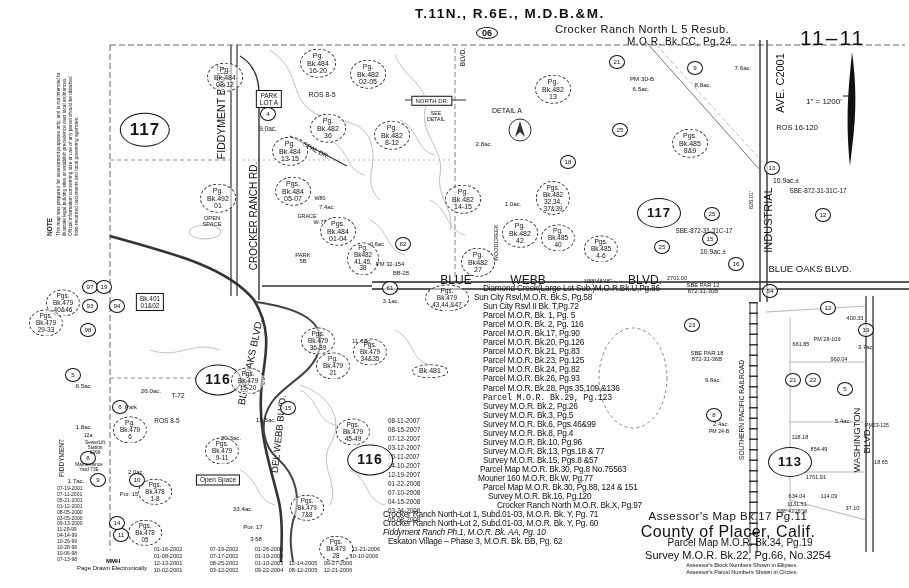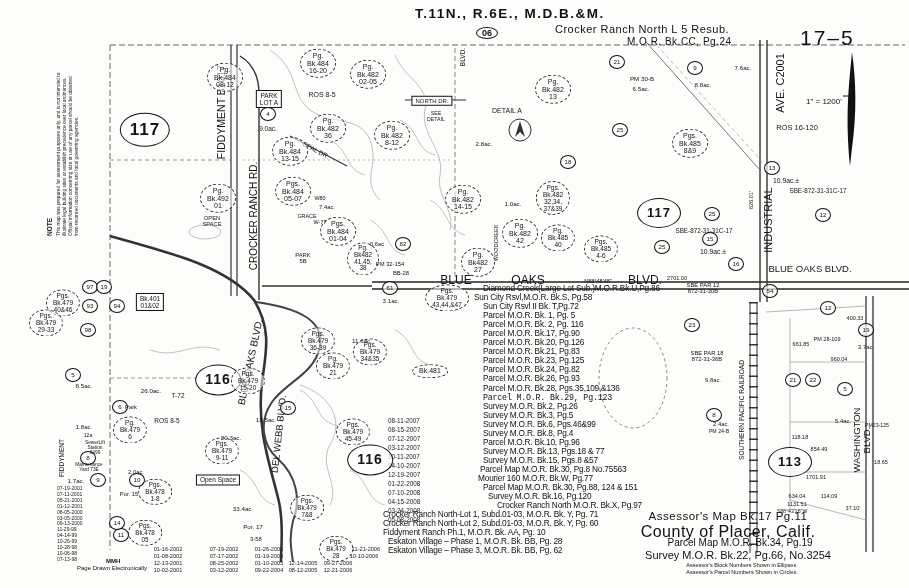--- a/index.html
+++ b/index.html
@@ -106,21 +106,21 @@
     <path d="M843,96 H852" stroke="#111" stroke-width="1"></path>
 
     <circle cx="520" cy="130" r="11" stroke="#333" stroke-width="1" fill="none"></circle>
     <path d="M520,121 L525,137 L520,132 L515,137 Z" fill="#333"></path>
   </svg>
 
   <div class="title">T.11N.,  R.6E.,  M.D.B.&amp;M.</div>
   <div class="sect">06</div>
   <div class="sub1">Crocker  Ranch  North  L 5  Resub.</div>
   <div class="sub2">M.O.R.  Bk.CC,  Pg.24</div>
-  <div class="sheetno">17–5</div>
+  <div class="sheetno">11–11</div>
   <div class="scale">1" = 1200'</div>
 
   <div class="noteblock">
     <div class="nl">NOTE</div>
     <div>This map was prepared for assessment purposes only, and is not intended to illustrate legal building sites or establish precedence over local ordinances. Official information concerning size or use of any parcel should be obtained from recorded documents and local governing agencies.</div>
   </div>
 
   <div id="refs">
       <div style="margin-left: 103px;">Diamond Creek(Large Lot Sub.)M.O.R.Bk.U,Pg.86</div>
       <div style="margin-left: 94px;">Sun City Rsvl,M.O.R. Bk.S, Pg.58</div>
@@ -132,32 +132,31 @@
       <div style="margin-left: 103px;">Parcel M.O.R. Bk.21, Pg.83</div>
       <div style="margin-left: 103px;">Parcel M.O.R. Bk.23, Pg.125</div>
       <div style="margin-left: 103px;">Parcel M.O.R. Bk.24, Pg.82</div>
       <div style="margin-left: 103px;">Parcel M.O.R. Bk.26, Pg.93</div>
       <div style="margin-left: 103px;">Parcel M.O.R. Bk.28, Pgs.35,109,&amp;136</div>
       <div style="margin-left: 103px; font-family: Liberation Mono, monospace;">Parcel M.O.R. Bk.29, Pg.123</div>
       <div style="margin-left: 103px;">Survey M.O.R. Bk.2, Pg.26</div>
       <div style="margin-left: 103px;">Survey M.O.R. Bk.3, Pg.5</div>
       <div style="margin-left: 103px;">Survey M.O.R. Bk.6, Pgs.46&amp;99</div>
       <div style="margin-left: 103px;">Survey M.O.R. Bk.8, Pg.4</div>
-      <div style="margin-left: 103px;">Parcel M.O.R. Bk.10, Pg.96</div>
+      <div style="margin-left: 103px;">Survey M.O.R. Bk.10, Pg.96</div>
       <div style="margin-left: 103px;">Survey M.O.R. Bk.13, Pgs.18 &amp; 77</div>
       <div style="margin-left: 103px;">Survey M.O.R. Bk.15, Pgs.8 &amp;57</div>
       <div style="margin-left: 100px;">Parcel Map M.O.R. Bk.30, Pg.8 No.75563</div>
       <div style="margin-left: 98px;">Mourier 160 M.O.R. Bk.W, Pg.77</div>
       <div style="margin-left: 103px;">Parcel Map M.O.R. Bk.30, Pg.88, 124 &amp; 151</div>
       <div style="margin-left: 108px;">Survey M.O.R. Bk.16, Pg.120</div>
       <div style="margin-left: 117px;">Crocker Ranch North M.O.R. Bk.X, Pg.97</div>
       <div style="margin-left: 3px;">Crocker Ranch North-Lot 1, Subd.01-03, M.O.R. Bk. Y, Pg. 71</div>
       <div style="margin-left: 3px;">Crocker Ranch North-Lot 2, Subd.01-03, M.O.R. Bk. Y, Pg. 60</div>
-      <div style="margin-left: 3px;">Fiddyment Ranch Ph.1, M.O.R. Bk. AA, Pg. 10</div>
-      <div style="margin-left: 8px;">Eskaton Village – Phase 1, M.O.R. Bk. BB, Pg. 28</div>
+      <div style="margin-left: 3px; font-style: italic;">Fiddyment Ranch Ph.1, M.O.R. Bk. AA, Pg. 10</div>
       <div style="margin-left: 8px;">Eskaton Village – Phase 3, M.O.R. Bk. BB, Pg. 62</div>
     </div>
 
   <div id="ldates">
       <div>07-19-2001</div>
       <div>07-11-2001</div>
       <div>05-21-2001</div>
       <div>01-12-2001</div>
       <div>08-05-2000</div>
       <div>03-05-2000</div>
@@ -221,21 +220,21 @@
       <div class="lab p" style="left: 279px; top: 434px; font-size: 9.5px; transform: translate(-50%, -50%) rotate(-84deg);">DEL WEBB BLVD.</div>
       <div class="lab p" style="left: 316px; top: 150px; font-size: 6.5px; transform: translate(-50%, -50%) rotate(28deg);">OPAL DR.</div>
       <div class="lab p" style="left: 463px; top: 57px; font-size: 6.5px; transform: translate(-50%, -50%) rotate(-90deg);">BLVD.</div>
       <div class="lab p" style="left: 497px; top: 243px; font-size: 5.5px; transform: translate(-50%, -50%) rotate(-90deg);">WOODCREEK</div>
       <div class="lab p" style="left: 769px; top: 220px; font-size: 11px; transform: translate(-50%, -50%) rotate(-90deg);">INDUSTRIAL</div>
       <div class="lab p" style="left: 781px; top: 83px; font-size: 11px; transform: translate(-50%, -50%) rotate(-90deg);">AVE.  C2001</div>
       <div class="lab p" style="left: 742px; top: 410px; font-size: 6.6px; transform: translate(-50%, -50%) rotate(-90deg);">SOUTHERN PACIFIC RAILROAD</div>
       <div class="lab p" style="left: 862px; top: 440px; font-size: 9.5px; transform: translate(-50%, -50%) rotate(-90deg);">WASHINGTON BLVD.</div>
       <div class="lab p" style="left: 62px; top: 458px; font-size: 6.5px; transform: translate(-50%, -50%) rotate(-90deg);">FIDDYMENT</div>
       <div class="lab p" style="left: 456px; top: 280px; font-size: 12px;">BLUE</div>
-      <div class="lab p" style="left: 528px; top: 280px; font-size: 12px;">OAKS</div>
+      <div class="lab p" style="left: 528px; top: 280px; font-size: 12px;">WEBB</div>
       <div class="lab p" style="left: 645px; top: 280px; font-size: 12px;">BLVD.</div>
       <div class="lab p" style="left: 810px; top: 269px; font-size: 9.5px;">BLUE  OAKS  BLVD.</div>
       <div class="lab b" style="left: 432px; top: 101px; font-size: 6px;">NORTH DR.</div>
       <div class="lab p" style="left: 436px; top: 117px; font-size: 5.2px;">SEE
 DETAIL</div>
       <div class="lab p" style="left: 507px; top: 111px; font-size: 7px;">DETAIL A</div>
       <div class="lab E" style="left: 145px; top: 130px; font-size: 17px;">117</div>
       <div class="lab E" style="left: 659px; top: 213px; font-size: 13px;">117</div>
       <div class="lab E" style="left: 218px; top: 380px; font-size: 14px;">116</div>
       <div class="lab E" style="left: 370px; top: 460px; font-size: 14px;">116</div>

